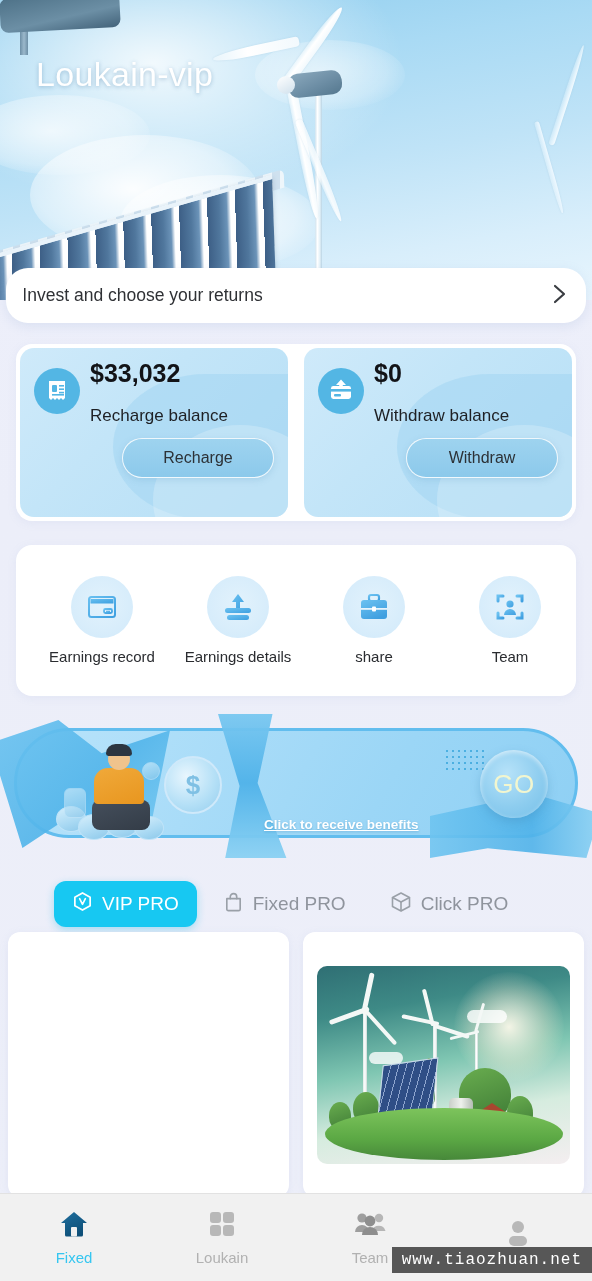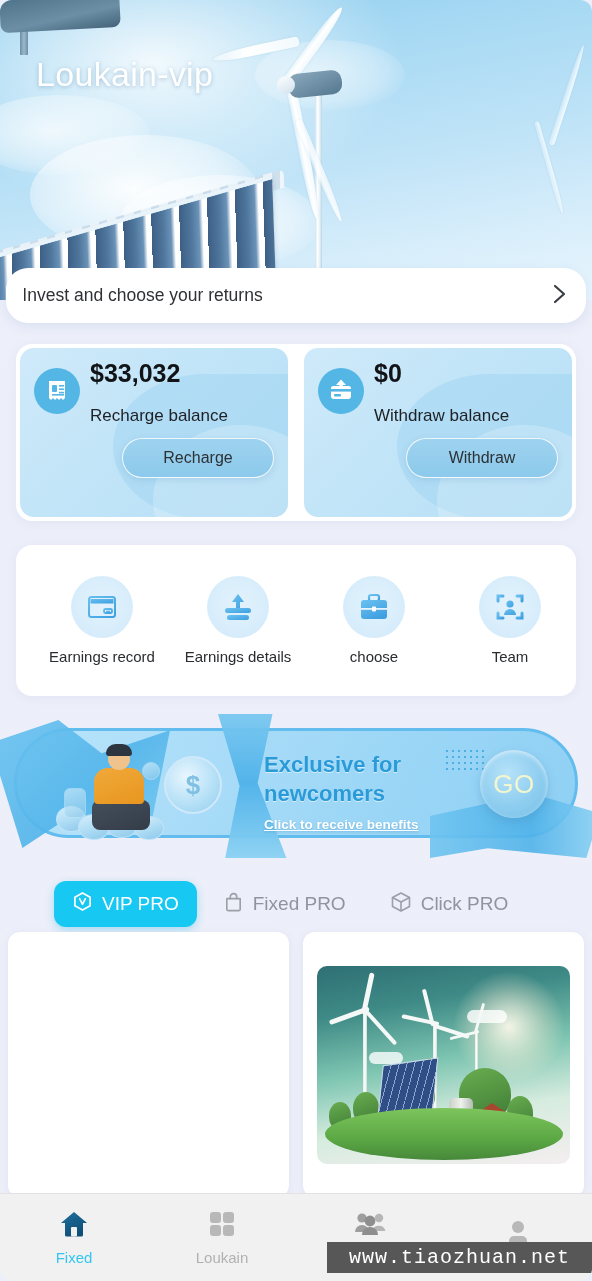--- a/index.html
+++ b/index.html
@@ -7,21 +7,20 @@
     width: 592px; height: 1281px;
     font-family: "Liberation Sans", sans-serif;
     background: #eceef9;
     overflow: hidden;
   }
   #app {
     position: relative;
     width: 592px; height: 1281px;
     background: linear-gradient(180deg,#eef0fb 0%,#eceef9 40%,#edeff9 100%);
     overflow: hidden;
-    border-radius: 12px;
   }
 
   
   .hero {
     position: relative;
     height: 300px;
     width: 592px;
     overflow: hidden;
     background: linear-gradient(170deg,#8fcdee 0%,#a9daf4 28%,#bfe3f7 55%,#d8eefb 80%,#e8f5fd 100%);
   }
@@ -316,22 +315,22 @@
     position:absolute; left:0; bottom:0; width:592px; height:88px;
     background:#f1f1f1; border-top:1px solid #e2e2e2;
     display:flex; align-items:center;
   }
   .nav-item { flex:1; display:flex; flex-direction:column; align-items:center; gap:6px; cursor:pointer; }
   .nav-label { font-size:15px; color:#b1b1b1; }
   .nav-item.active .nav-label { color:#35c6f0; }
   .watermark {
     position:absolute; right:0px; bottom:8px;
     background:#575757; color:#ffffff;
-    font-family:"Liberation Mono", monospace; font-size:20px; letter-spacing:1px;
-    padding: 4px 22px;
+    font-family:"Liberation Mono", monospace; font-size:16px; letter-spacing:1px;
+    padding: 4px 10px;
   }
   .scroll-hint {
     position:absolute; left:258px; top:1193px; width:62px; height:5px;
     background:#d3d6e6; border-radius:3px;
   }
 </style>
 </head>
 <body>
 
 <div id="app">
@@ -460,21 +459,21 @@
             <stop offset="0" stop-color="#6cc2f1"></stop>
                 <stop offset="1" stop-color="#3f9fe0"></stop>
               </linearGradient>
             </defs>
           <rect x="12" y="5" width="10" height="6" rx="2" fill="none" stroke="url(#g3)" stroke-width="2.2"></rect>
           <rect x="4" y="10" width="26" height="19" rx="3" fill="url(#g3)"></rect>
           <rect x="4" y="18" width="26" height="1.8" fill="#ffffff" opacity=".85"></rect>
           <rect x="15" y="16.5" width="4" height="5" rx="1" fill="#ffffff"></rect>
         </svg>
       </div>
-      <div class="menu-label">choose</div>
+      <div class="menu-label">share</div>
     </div>
 
     <div class="menu-item">
       <div class="menu-circle">
         <svg width="34" height="34" viewBox="0 0 34 34">
           <defs>
               <linearGradient id="g4" x1="0" y1="0" x2="1" y2="1">
             <stop offset="0" stop-color="#6cc2f1"></stop>
                 <stop offset="1" stop-color="#3f9fe0"></stop>
               </linearGradient>
@@ -506,21 +505,20 @@
       <div class="coin" style="left:78px; top:72px; width:30px; height:24px;"></div>
       <div class="coin" style="left:8px;  top:44px; width:22px; height:30px; border-radius:6px; opacity:.65;"></div>
       <div class="person-legs"></div>
       <div class="person-body"></div>
       <div class="person-head"></div>
       <div class="person-hair"></div>
       <div class="big-coin">$</div>
       <div class="coin" style="left:86px; top:18px; width:18px; height:18px; opacity:.7;"></div>
     </div>
 
-    <div class="promo-title">Exclusive for newcomers</div>
     <div class="promo-sub">Click to receive benefits</div>
     <div class="promo-dots"></div>
   </div>
   <div class="go-btn">GO</div>
 
   <div class="tabs">
 
     <div class="tab active">
       <span>
         <svg width="21" height="21" viewBox="0 0 22 22" fill="none">

